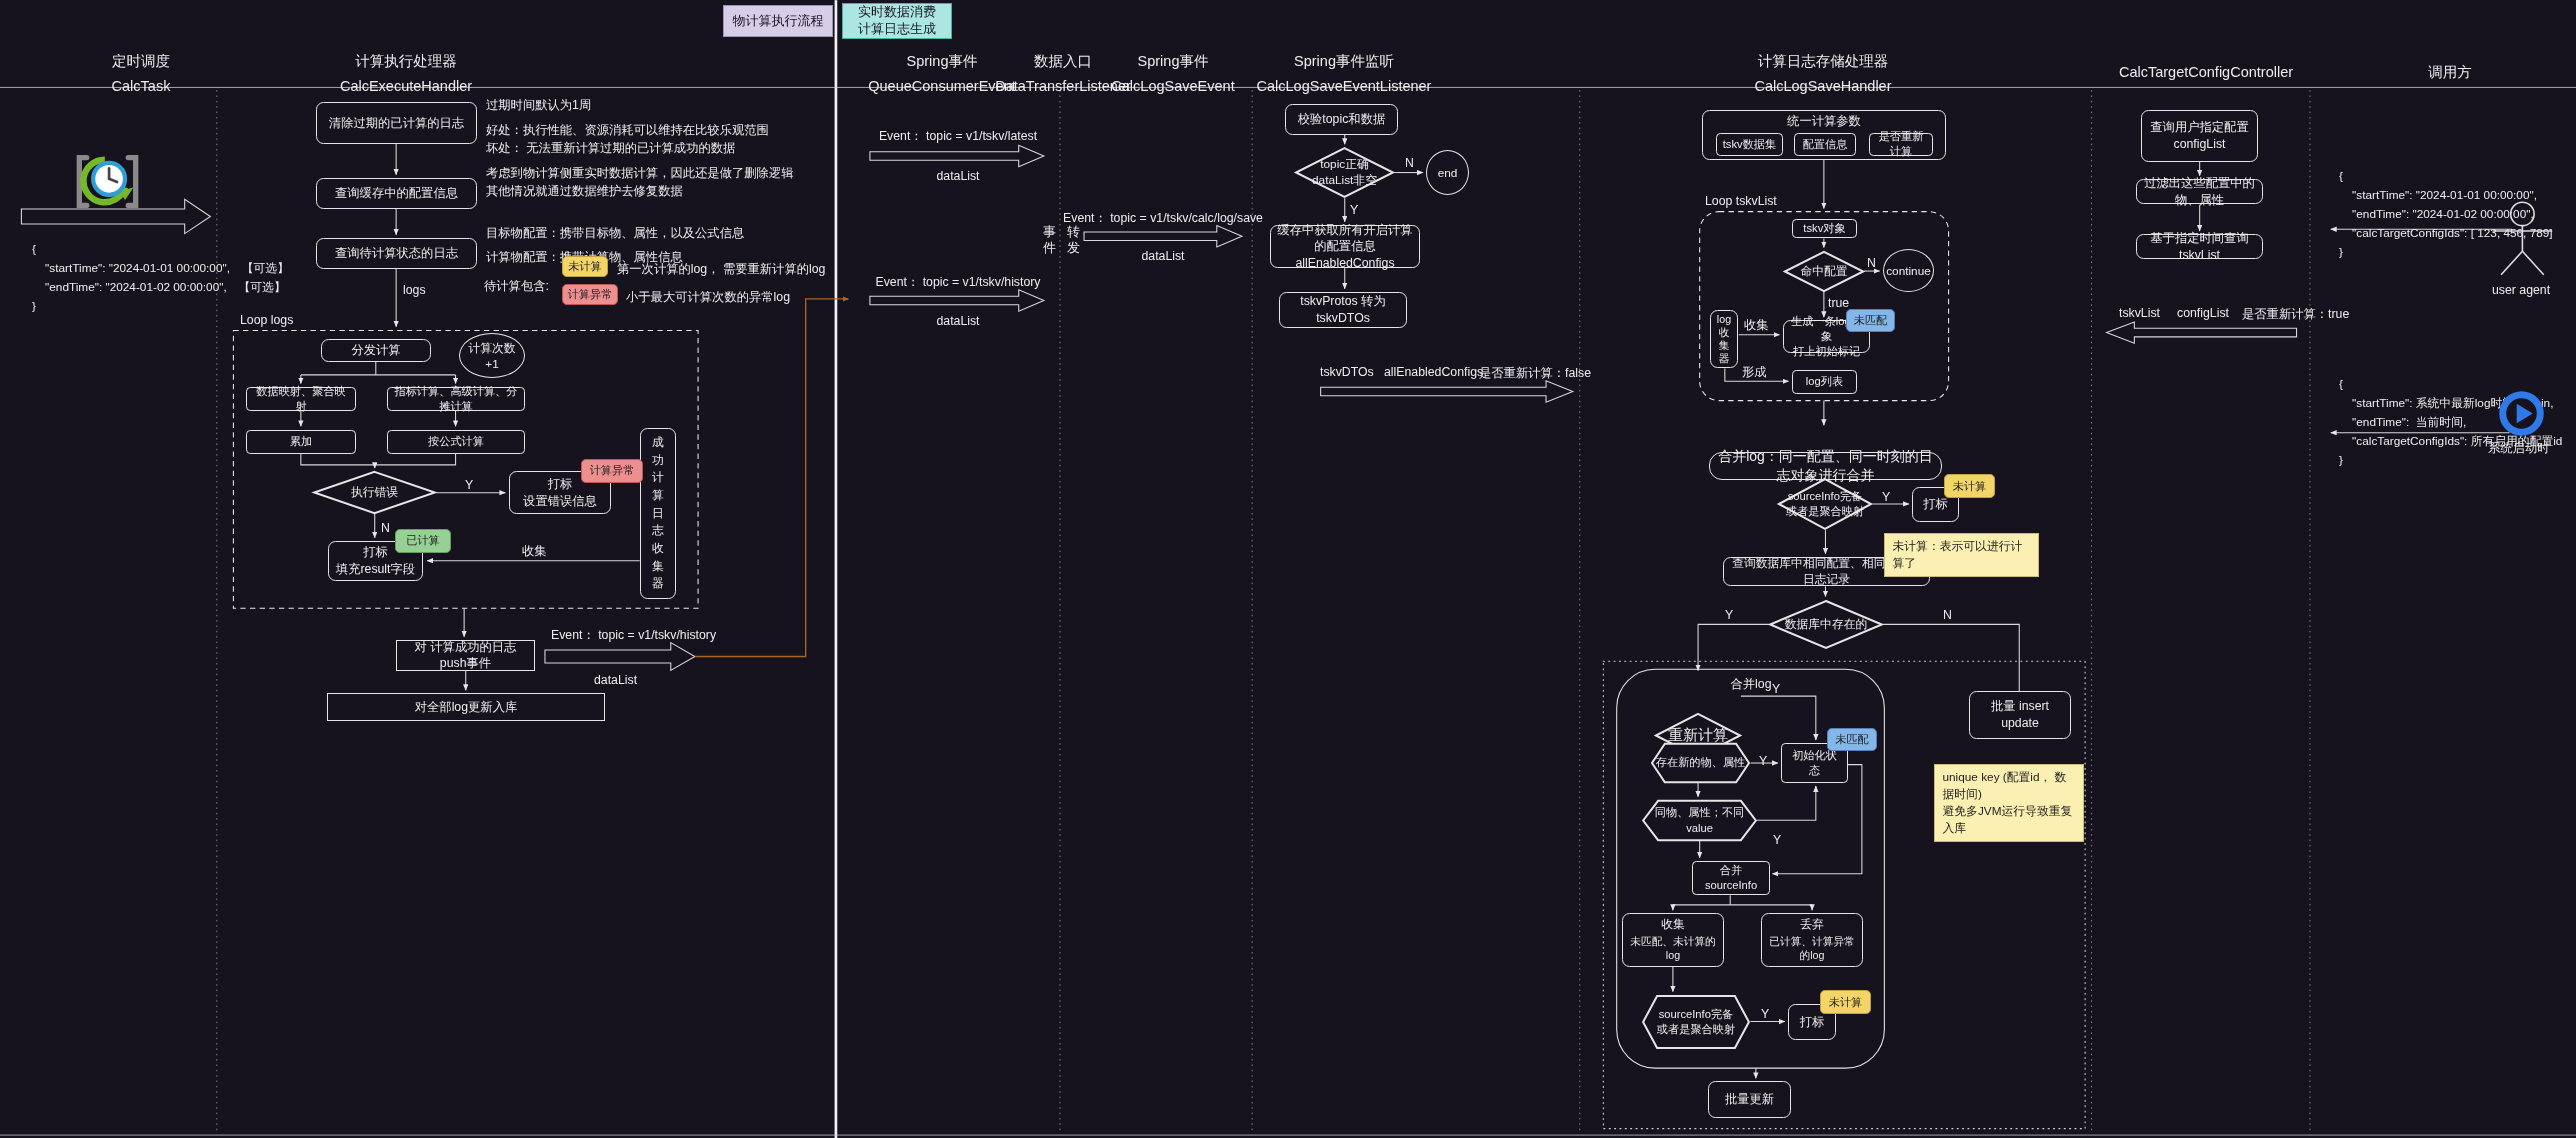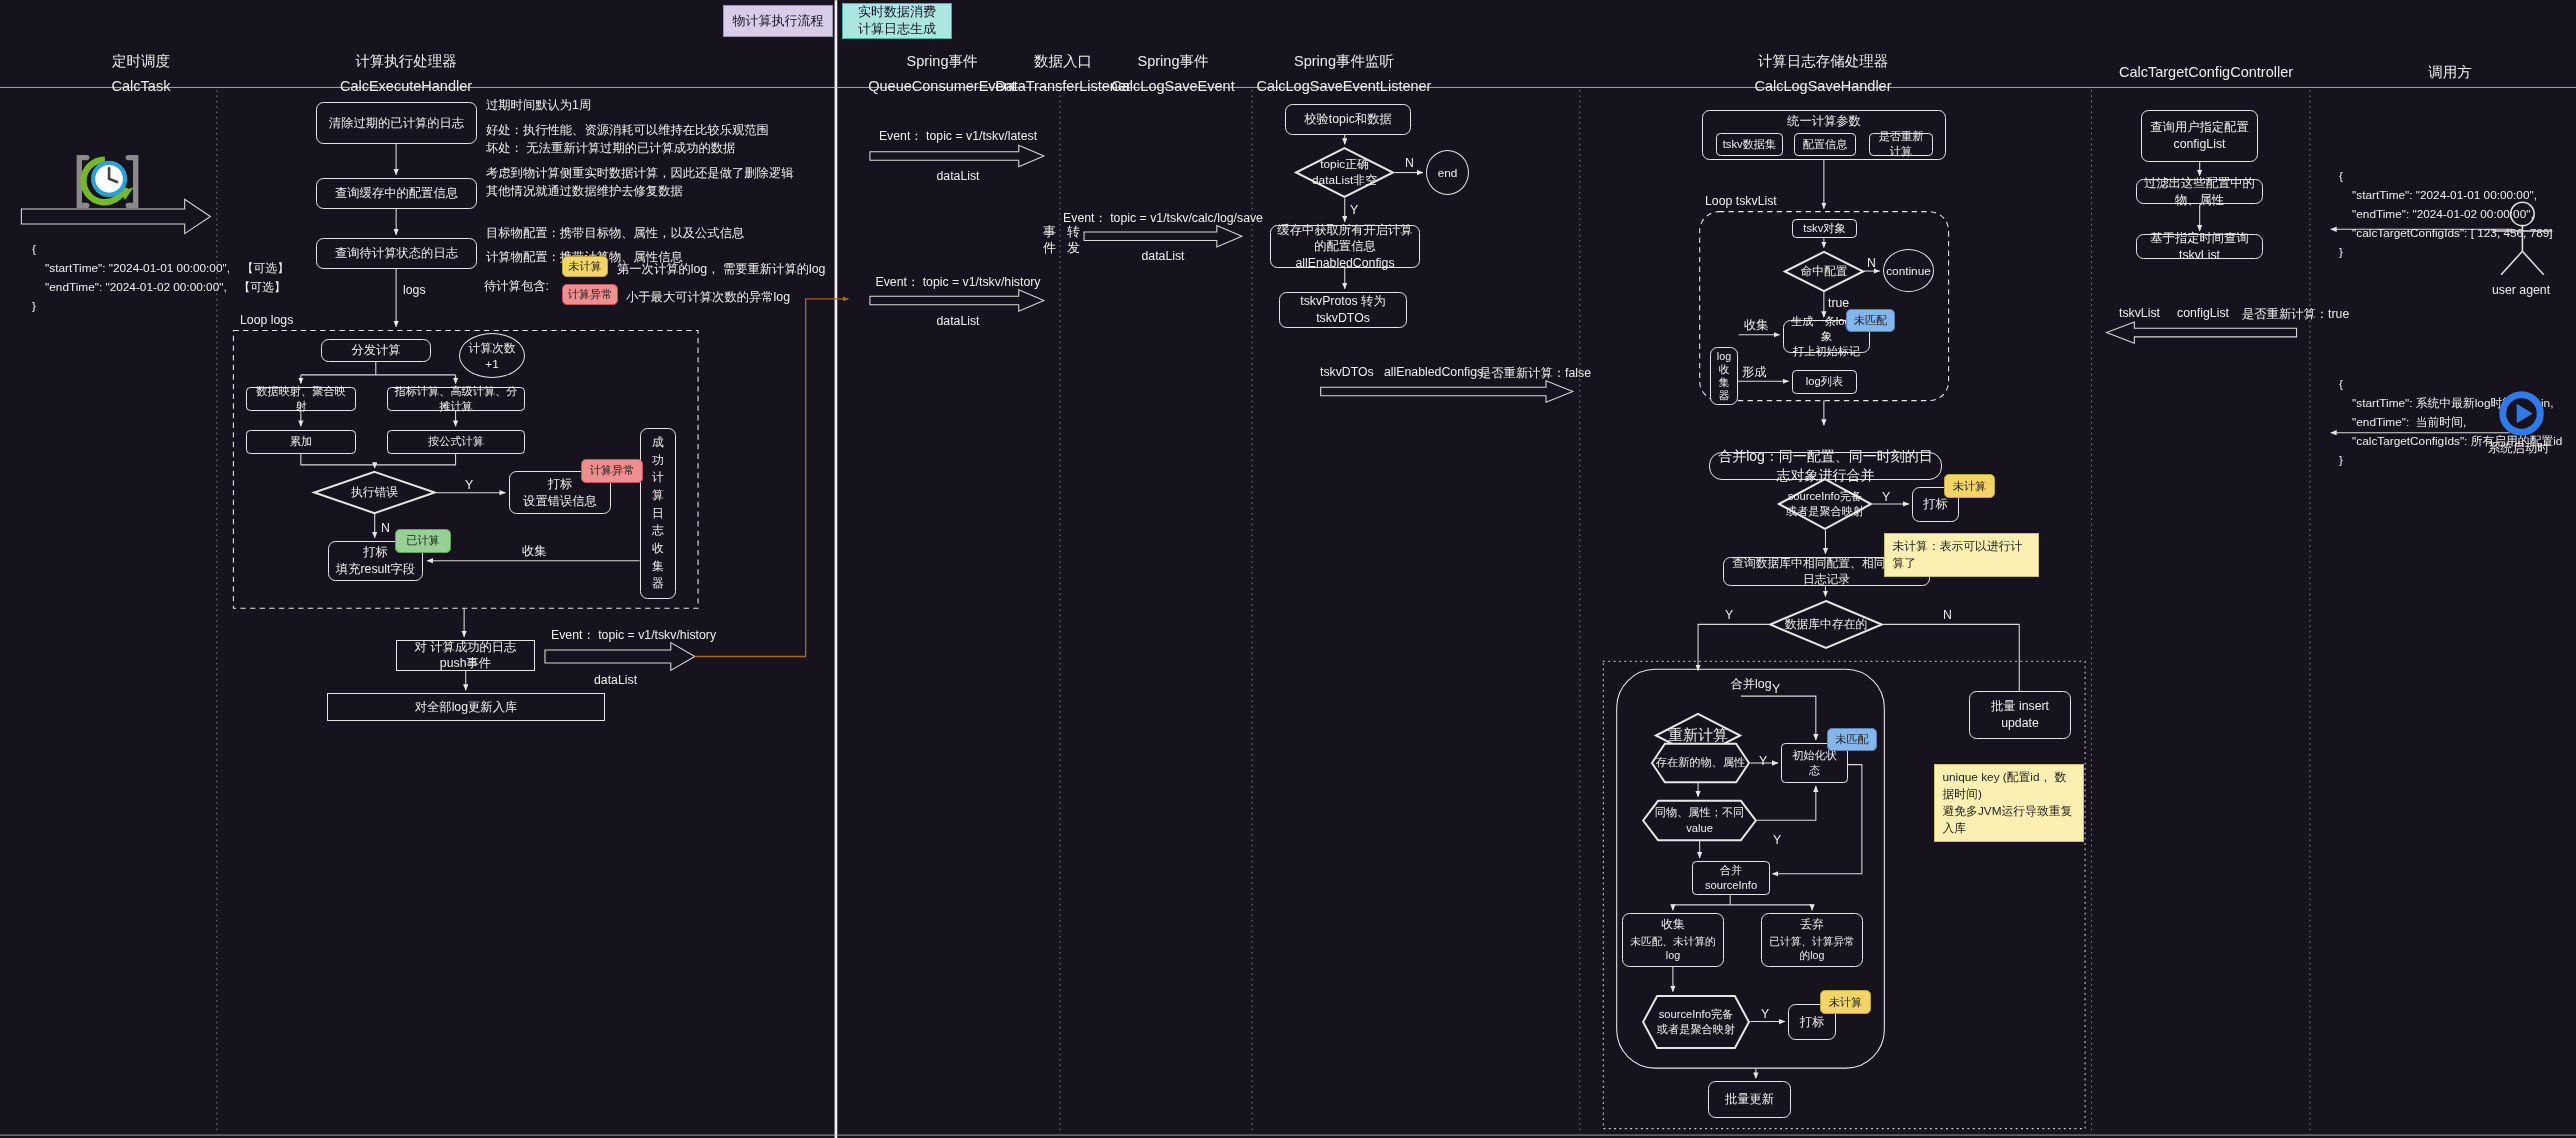--- a/index.html
+++ b/index.html
@@ -245,21 +245,21 @@
   <div class="lbl cx" style="left:958px;top:169px;">dataList</div>
   <div class="lbl" style="left:1043px;top:224px;font-size:13px;text-align:center;line-height:1.25;">事
 件</div>
   <div class="lbl" style="left:1067px;top:224px;font-size:13px;text-align:center;line-height:1.25;">转
 发</div>
   <div class="lbl cx" style="left:1163px;top:210px;">Event：  topic = v1/tskv/calc/log/save</div>
   <div class="lbl cx" style="left:1163px;top:249px;">dataList</div>
   <div class="lbl cx" style="left:958px;top:274px;">Event：  topic = v1/tskv/history</div>
   <div class="lbl cx" style="left:958px;top:314px;">dataList</div>
 
-  <div class="node" style="left:1285px;top:104px;width:126px;height:30.5px;"><span>校验topic和数据</span></div>
+  <div class="node" style="left:1285px;top:104px;width:113px;height:30.5px;"><span>校验topic和数据</span></div>
   <div class="shape" style="left:1295px;top:147px;width:99px;height:51px;">
     <svg viewBox="0 0 100 50" preserveAspectRatio="none">
         <polygon points="50,1 99,25 50,49 1,25"></polygon>
       </svg>
     <span>topic正确
 dataList非空</span>
   </div>
   <div class="lbl" style="left:1405px;top:156px;">N</div>
   <div class="ellipse" style="left:1426px;top:150px;width:43px;height:45px;">
       <span>end</span>
@@ -290,21 +290,21 @@
   <div class="ellipse" style="left:1883px;top:249px;width:51px;height:43px;">
       <span>continue</span>
     </div>
   <div class="lbl" style="left:1828px;top:296px;">true</div>
 
   <div class="node" style="left:1783px;top:320px;width:87px;height:33px;font-size:11.2px;"><span>生成一条log对象
 打上初始标记</span></div>
   <div class="badge b-blue" style="left:1846px;top:309px;width:49px;height:22.5px;">
       <span>未匹配</span>
     </div>
-  <div class="node" style="left:1710px;top:310px;width:28px;height:58px;font-size:10.7px;line-height:1.2;padding:3px;margin-top:37px;"><span>log
+  <div class="node" style="left:1710px;top:310px;width:28px;height:58px;font-size:10.7px;line-height:1.2;padding:3px;"><span>log
 收
 集
 器</span></div>
   <div class="lbl" style="left:1744px;top:317px;">收集</div>
   <div class="lbl" style="left:1742px;top:364px;">形成</div>
   <div class="node r8" style="left:1792px;top:370px;width:65px;height:23.6px;"><span>log列表</span></div>
 
   <div class="node" style="left:1709px;top:452px;width:233px;height:28px;font-size:14px;border-radius:13px;"><span>合并log：同一配置、同一时刻的日志对象进行合并</span></div>
   <div class="shape" style="left:1778px;top:478px;width:94px;height:52px;font-size:11.2px;">
     <svg viewBox="0 0 100 50" preserveAspectRatio="none">

